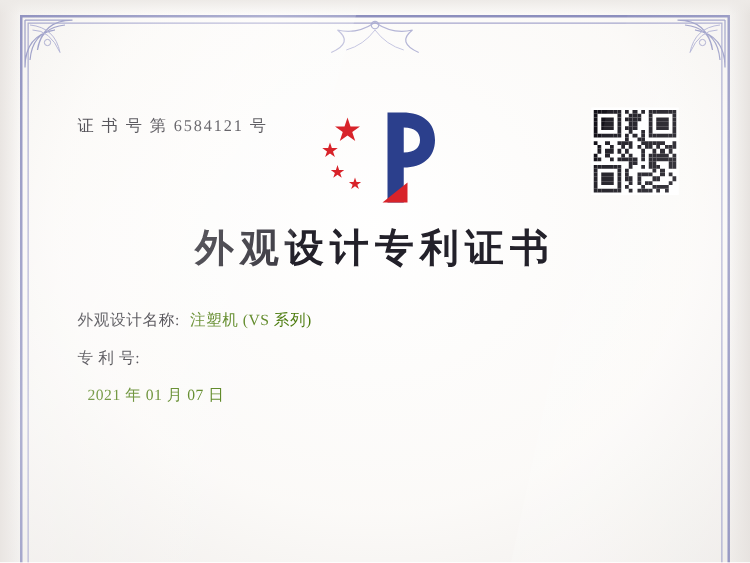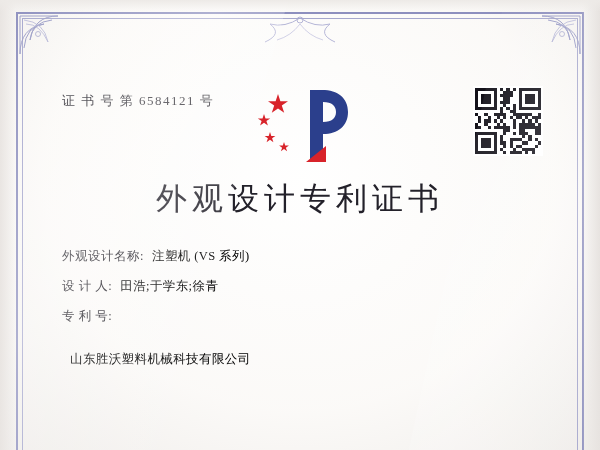--- a/index.html
+++ b/index.html
@@ -116,21 +116,21 @@
   }
 
   
   .main-title {
     position: absolute;
     left: 0;
     right: 0;
     top: 178px;
     text-align: center;
     font-size: 31px;
-    font-weight: normal;
+    font-weight: bold;
     letter-spacing: 5px;
     color: #23212a;
     font-family: "Liberation Serif", serif;
   }
 
   
   .fields {
     position: absolute;
     left: 62px;
     top: 248px;
@@ -144,21 +144,21 @@
     color: #2b2930;
     white-space: nowrap;
   }
   .field-label {
     flex: 0 0 auto;
     color: #2b2930;
     letter-spacing: 0.5px;
   }
   .field-value {
     margin-left: 8px;
-    color: #000000;
+    color: #4d7c0f;
     letter-spacing: 0.4px;
   }
   .field-row.wide .field-label { letter-spacing: 0.5px; }
 
   
   .streak {
     position: absolute;
     pointer-events: none;
     background: linear-gradient(105deg, rgba(255,255,255,0) 0%, rgba(255,255,255,0.55) 50%, rgba(255,255,255,0) 100%);
   }
@@ -680,30 +680,26 @@
   </div>
 
   <div class="main-title">外观设计专利证书</div>
 
   <div class="fields">
     <div class="field-row">
       <span class="field-label">外观设计名称:</span>
       <span class="field-value">注塑机 (VS 系列)</span>
     </div>
     <div class="field-row">
-      <span class="field-label">设 计 人:</span>
-      <span class="field-value">田浩;于学东;徐青</span>
-    </div>
-    <div class="field-row">
       <span class="field-label">专 利 号:</span>
     </div>
     <div class="field-row">
+      <span class="field-value">2021 年 01 月 07 日</span>
     </div>
     <div class="field-row">
-      <span class="field-value">山东胜沃塑料机械科技有限公司</span>
     </div>
   </div>
 
   <div class="streak streak-1"></div>
   <div class="streak streak-2"></div>
   <div class="edge-left"></div>
   <div class="edge-right"></div>
   <div class="edge-top"></div>
 </div>
 

